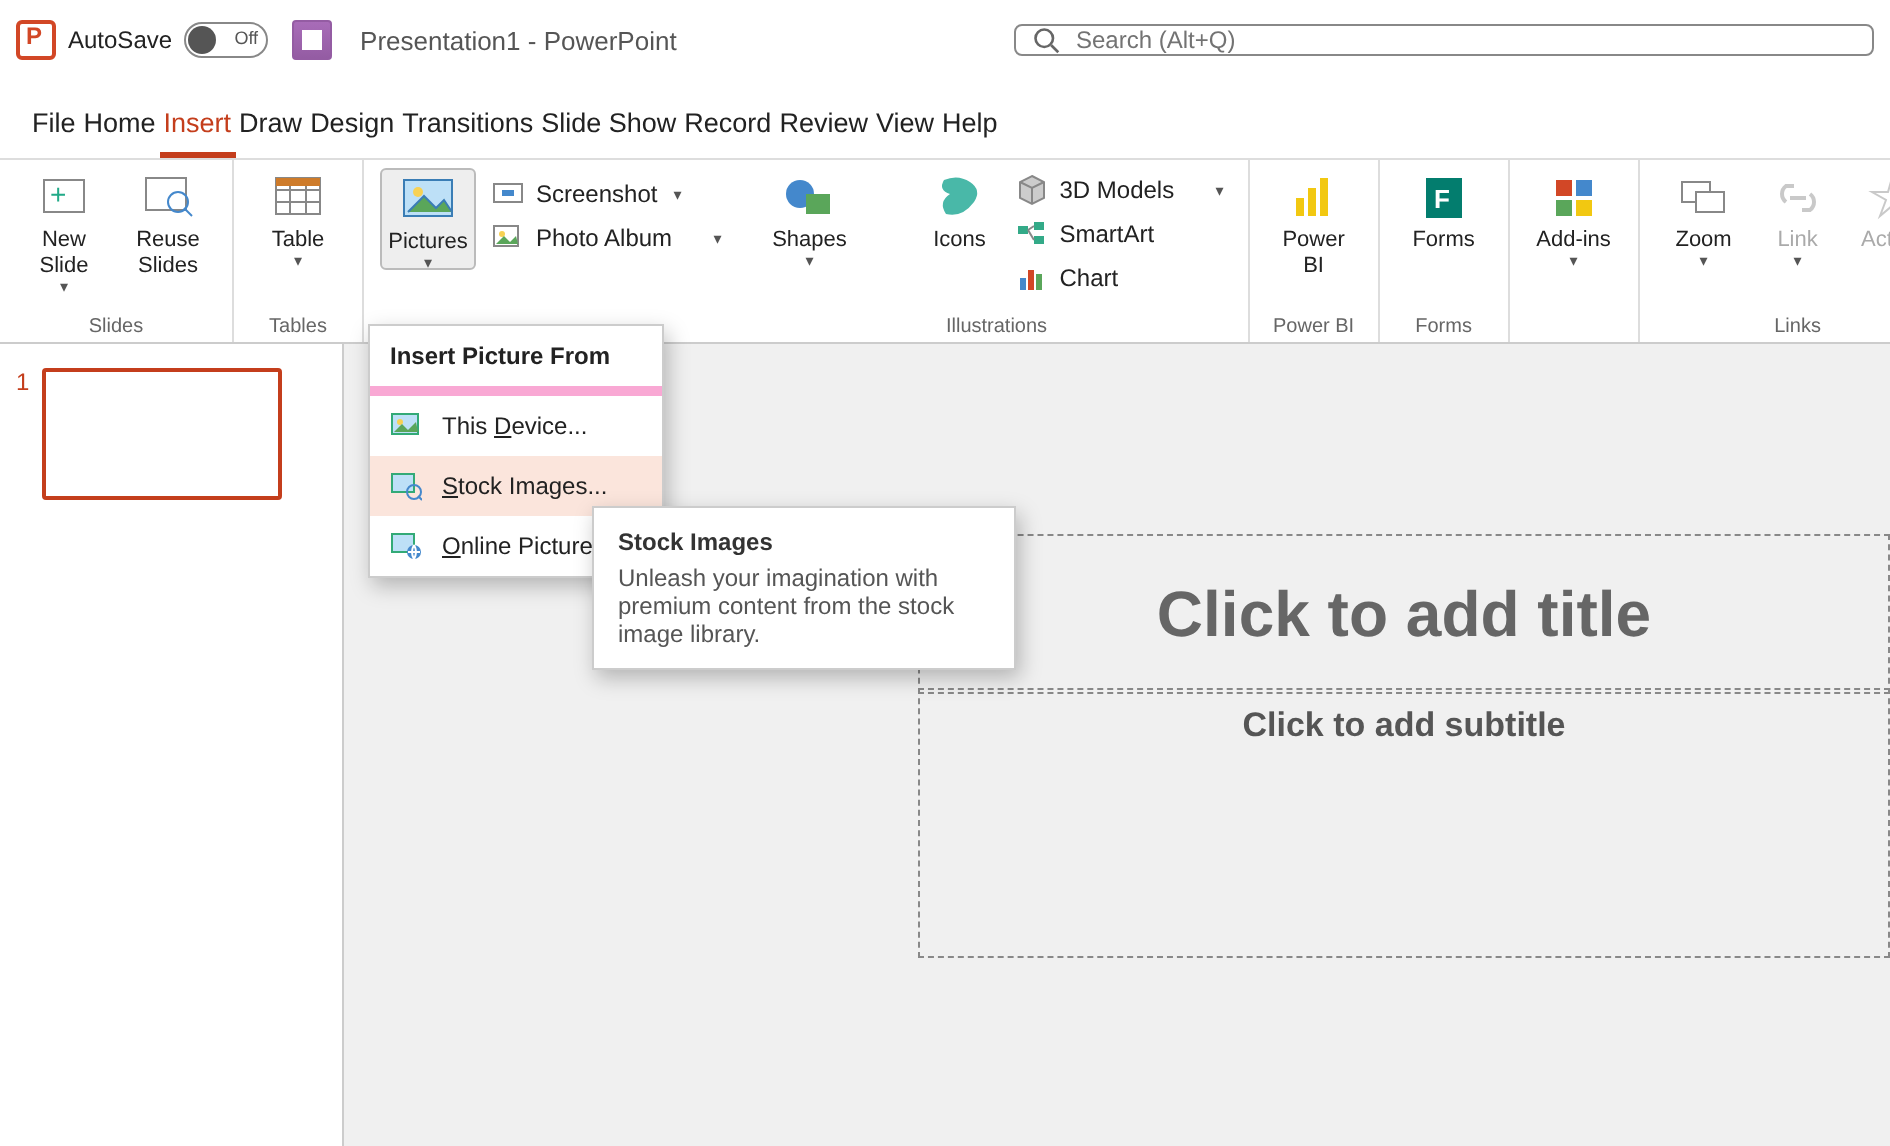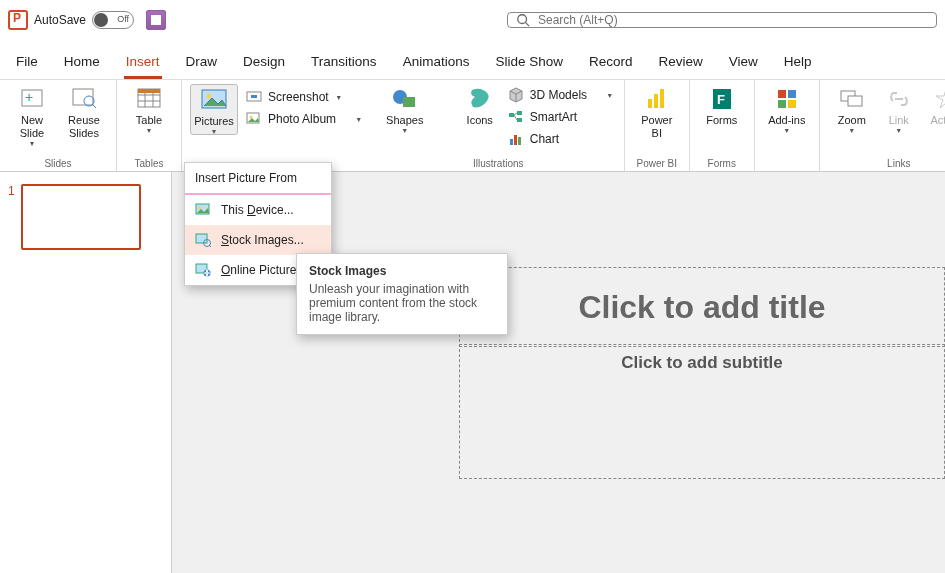--- a/index.html
+++ b/index.html
@@ -66,21 +66,21 @@
     width: 430px; height:16px;
     border:1px solid #888; border-radius:4px;
     padding:0 8px; gap:8px; color:#737373;
     background:#fff;
   }
   .searchbox svg { width:14px; height:14px; }
 
   
   .menutabs {
     display:flex; align-items:flex-end;
-    height: 40px; padding: 0 14px; gap: 22px;
+    height: 40px; padding: 0 14px; 
     background:#fff;
     border-bottom:1px solid #ddd;
     font-size: 13.5px;
   }
   .menutabs .tab { padding: 8px 2px 10px; cursor:pointer; }
   .menutabs .tab.active {
     color:#c43e1c;
     border-bottom: 3px solid #c43e1c;
     padding-bottom:7px;
   }
@@ -162,22 +162,22 @@
   
   .dropdown {
     position:absolute;
     left: 184px; top: 162px;
     width: 148px;
     background:#fff; border:1px solid #ccc;
     box-shadow: 2px 4px 10px rgba(0,0,0,0.25);
     z-index:10;
   }
   .dropdown .hdr {
-    padding:8px 10px; font-weight:400; font-size:12px;
-    border-bottom:2px solid #f9a8d4;
+    padding:8px 10px; font-weight:700; font-size:12px;
+    border-bottom:5px solid #f9a8d4;
   }
   .dropdown .item {
     display:flex; align-items:center; gap:10px;
     padding:7px 10px; font-size:12px; cursor:pointer;
   }
   .dropdown .item.hover { background:#fbe5dc; }
   .dropdown .item .ic { width:16px; height:16px; }
   .dropdown .item .ul { text-decoration: underline; text-decoration-color:#222;}
 
   
@@ -197,38 +197,38 @@
 <body>
 
 <div class="titlebar">
   <div class="app-icon"></div>
   <span class="autosave-label">AutoSave</span>
   <div class="autosave-toggle">
     <div class="knob"></div>
     <span class="off-text">Off</span>
   </div>
   <div class="qa-save"></div>
+  <span class="doc-title">Presentation1 - PowerPoint</span>
 
   <div class="searchbox">
     <svg viewBox="0 0 16 16">
         <circle cx="7" cy="7" r="5" fill="none" stroke="#666" stroke-width="1.5"></circle>
         <line x1="11" y1="11" x2="15" y2="15" stroke="#666" stroke-width="1.5"></line>
       </svg>
     <span>Search (Alt+Q)</span>
   </div>
 </div>
 
 <div class="menutabs">
   <div class="tab">File</div>
   <div class="tab">Home</div>
   <div class="tab active">Insert</div>
   <div class="tab">Draw</div>
   <div class="tab">Design</div>
   <div class="tab">Transitions</div>
-  <div class="tab">Animations</div>
   <div class="tab">Slide Show</div>
   <div class="tab">Record</div>
   <div class="tab">Review</div>
   <div class="tab">View</div>
   <div class="tab">Help</div>
 </div>
 
 <div class="ribbon">
 
   <div class="rgroup">

